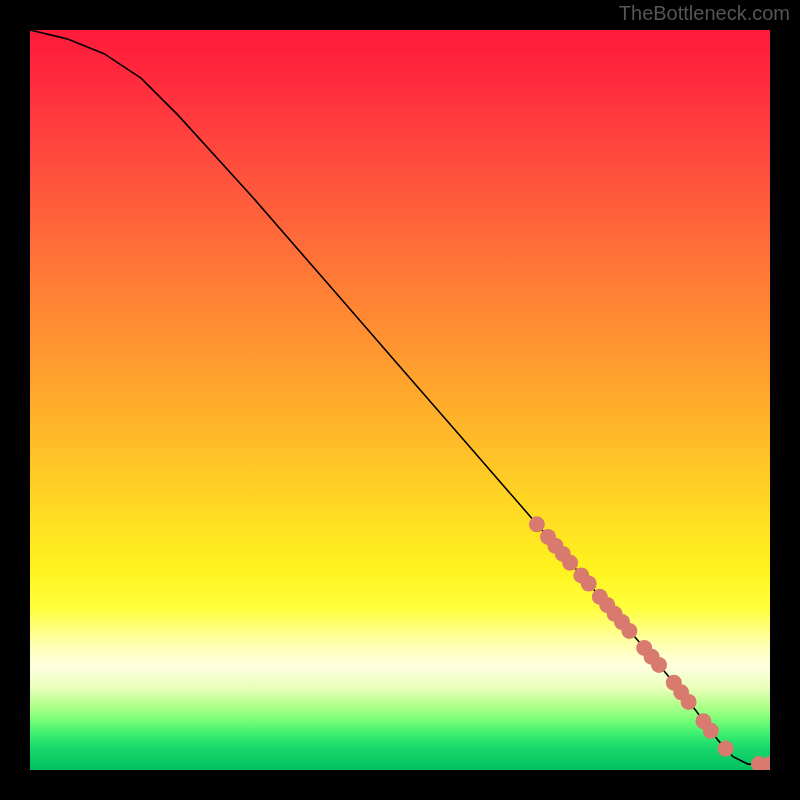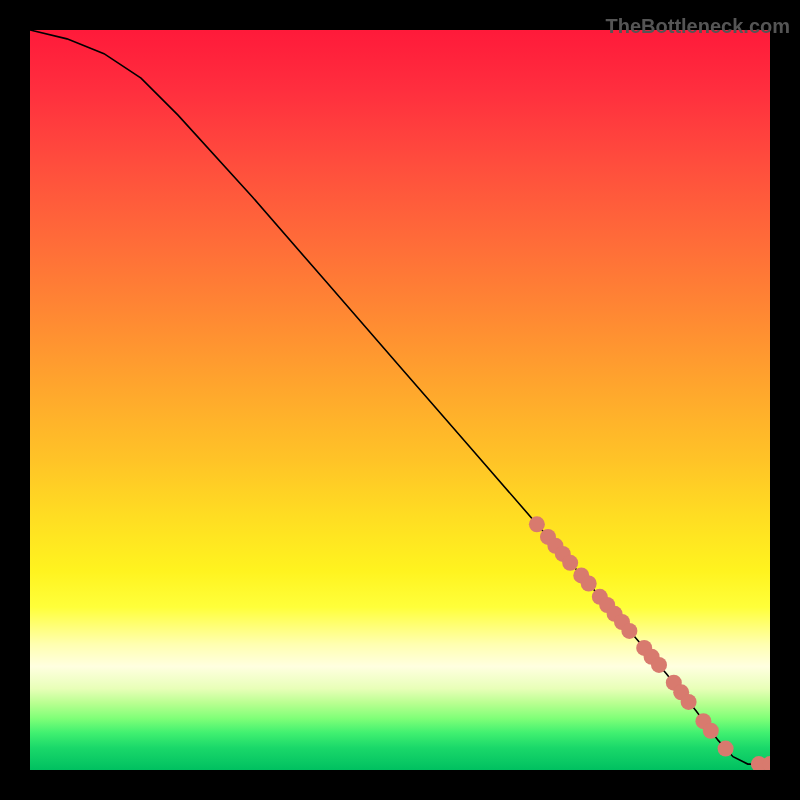--- a/index.html
+++ b/index.html
@@ -14,23 +14,22 @@
     position: relative;
     font-family: Arial, Helvetica, sans-serif;
     overflow: hidden;
   }
   .attribution {
     position: absolute;
     top: 2px;
     right: 10px;
     color: #555;
     font-size: 20px;
-    font-weight: 700;
+    font-weight: 400;
     z-index: 10;
-    margin-top: 13px;
   }
   .plot-area {
     position: absolute;
     left: 30px;
     top: 30px;
     width: 740px;
     height: 740px;
   }
   .gradient-bg {
     position: absolute;

